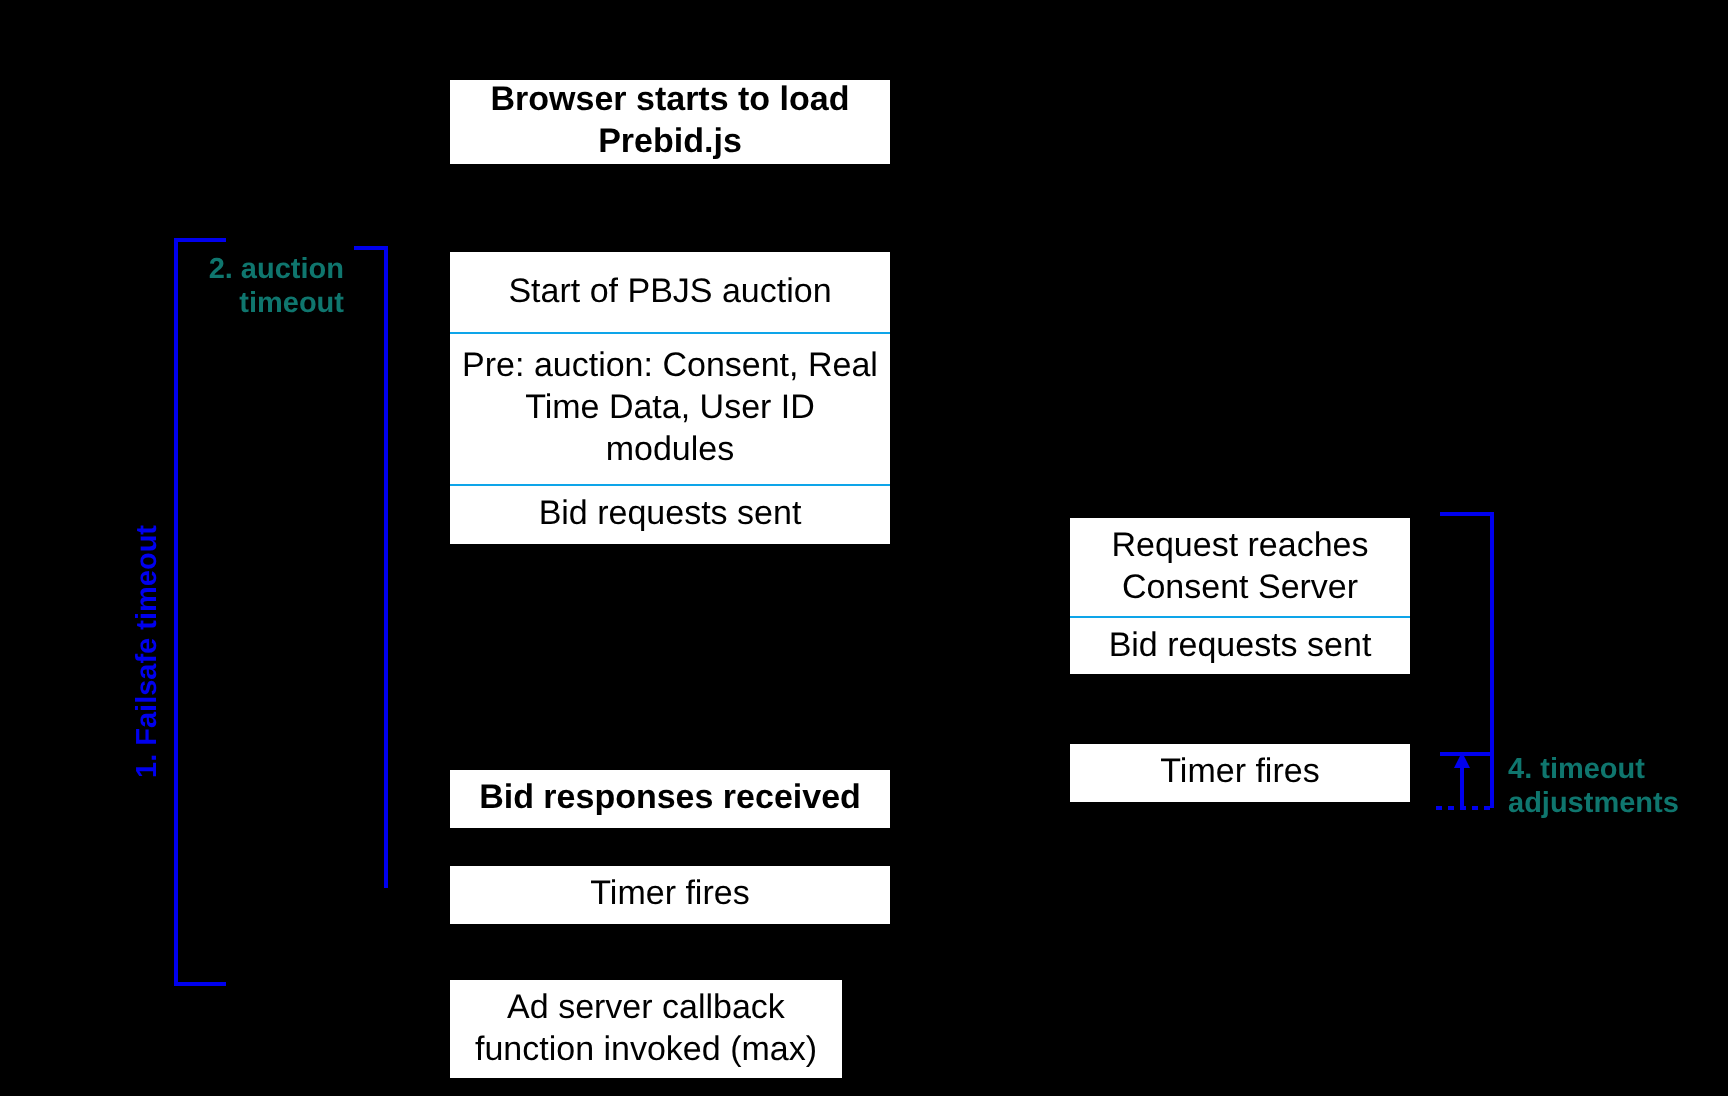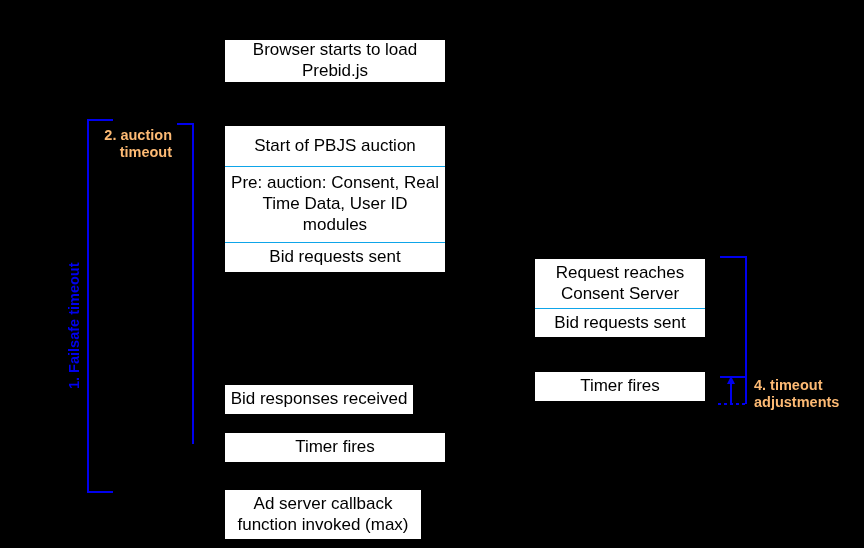--- a/index.html
+++ b/index.html
@@ -27,21 +27,21 @@
     font-size: 17px;
     line-height: 1.22;
     font-family: "Liberation Sans", sans-serif;
     padding: 0 4px;
   }
   .box.joined-top {
     border-top: 1px solid #0ea5e9;
   }
   .blue-label {
     position: absolute;
-    color: #fdba74;
+    color: #0f766e;
     font-weight: bold;
     font-size: 14.5px;
     line-height: 1.16;
     font-family: "Liberation Sans", sans-serif;
     white-space: pre-line;
   }
   .blue-label.right-align {
     text-align: right;
   }
   .vert-label {
@@ -60,37 +60,37 @@
   .bracket svg {
     display: block;
     overflow: visible;
   }
 </style>
 </head>
 <body>
 
 <div id="canvas">
 
-  <div class="box" style="left:225px; top:40px; width:220px; height:42px;">
+  <div class="box" style="left:225px; top:40px; width:220px; height:42px;font-weight:bold;">
     <span>Browser starts to load Prebid.js</span>
   </div>
 
   <div class="box" style="left:225px; top:126px; width:220px; height:40px;">
     <span>Start of PBJS auction</span>
   </div>
 
   <div class="box joined-top" style="left:225px; top:166px; width:220px; height:76px;">
     <span>Pre: auction: Consent, Real Time Data, User ID modules</span>
   </div>
 
   <div class="box joined-top" style="left:225px; top:242px; width:220px; height:30px;">
     <span>Bid requests sent</span>
   </div>
 
-  <div class="box" style="left:225px; top:385px; width:188px; height:29px;">
+  <div class="box" style="left:225px; top:385px; width:220px; height:29px;font-weight:bold;">
     <span>Bid responses received</span>
   </div>
 
   <div class="box" style="left:225px; top:433px; width:220px; height:29px;">
     <span>Timer fires</span>
   </div>
 
   <div class="box" style="left:225px; top:490px; width:196px; height:49px;">
     <span>Ad server callback function invoked (max)</span>
   </div>

